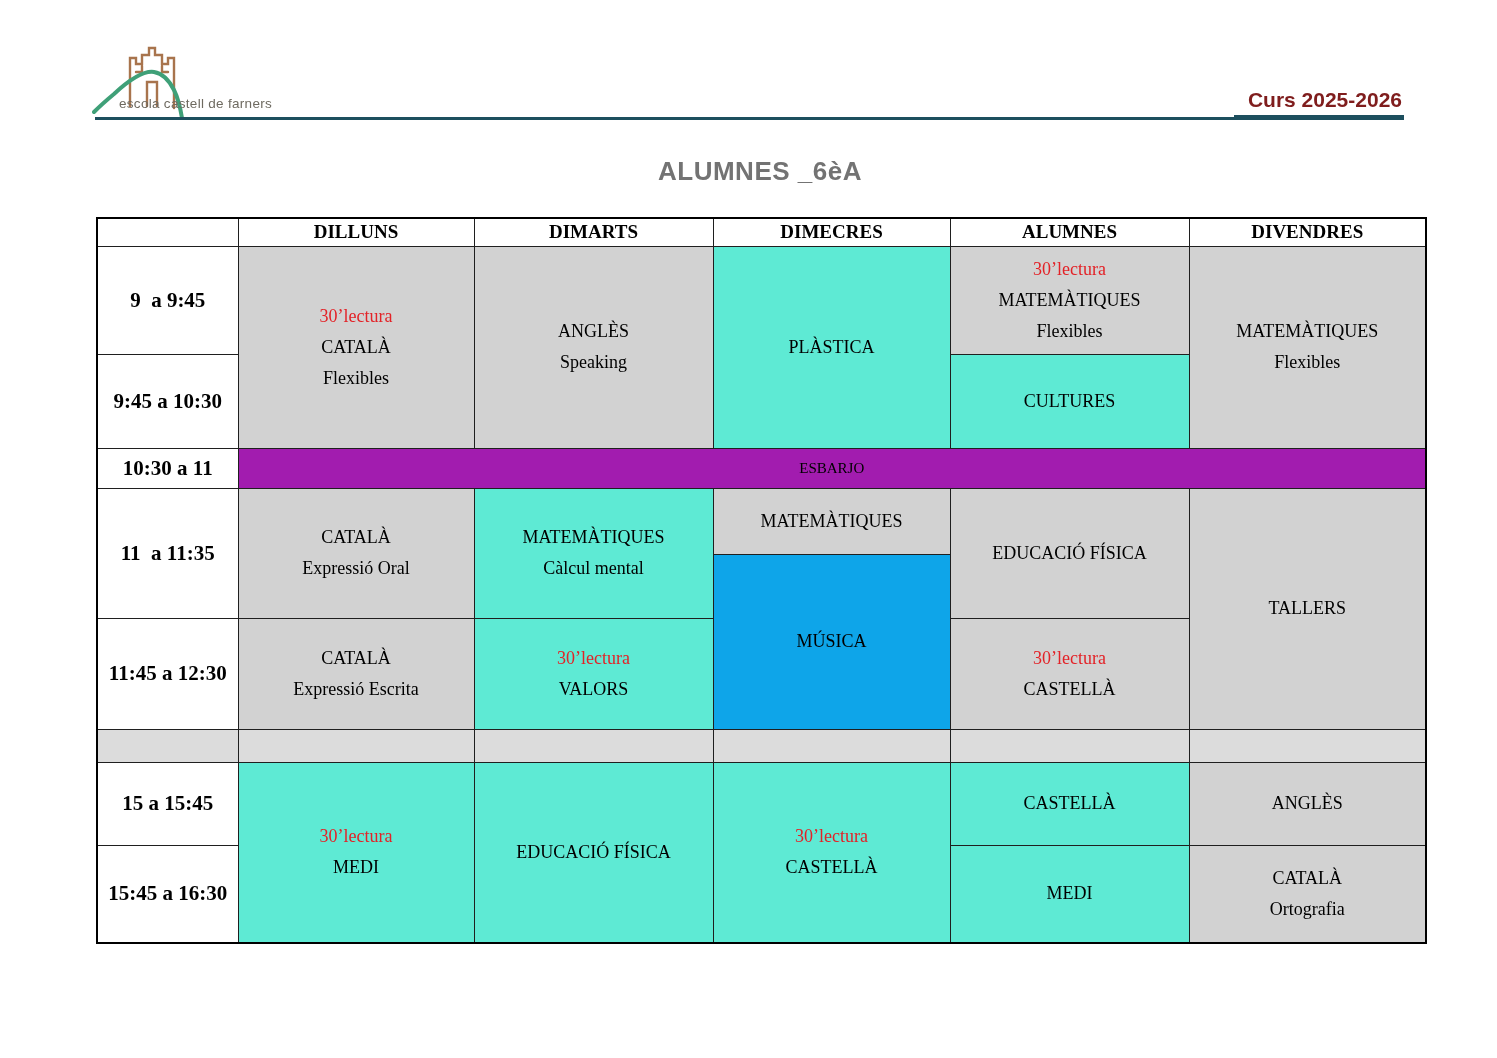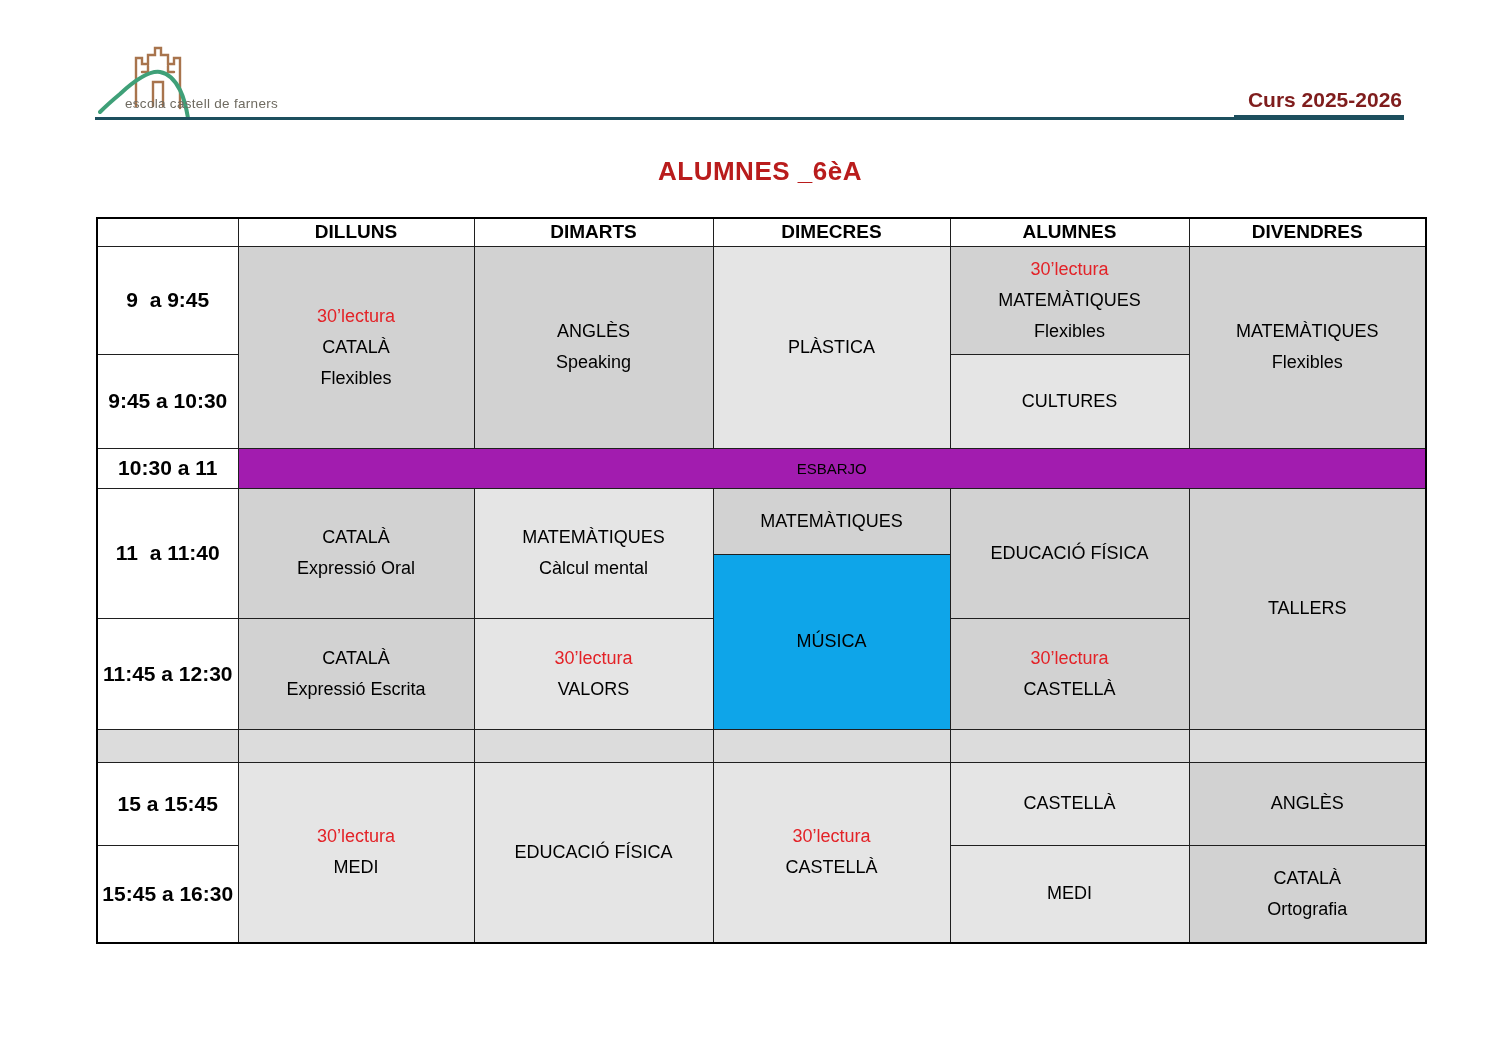--- a/index.html
+++ b/index.html
@@ -2,53 +2,54 @@
 <html><head>
 <meta charset="utf-8">
 <style>
   html,body{margin:0;padding:0;background:#ffffff;}
   body{
     width:1497px;height:1058px;position:relative;overflow:hidden;
     font-family:"Liberation Sans", sans-serif;color:#000;
   }
 
   
-  .logo-wrap{position:absolute;left:98px;top:42px;width:190px;height:80px;}
+  .logo-wrap{position:absolute;left:92px;top:42px;width:190px;height:80px;}
   .logo-svg{position:absolute;left:0;top:0;}
   .logo-text{
     position:absolute;left:27px;top:54px;font-size:13.5px;color:#6e6a60;
     letter-spacing:0.3px;white-space:nowrap;
   }
   .header-rule{
     position:absolute;left:95px;top:117px;width:1309px;height:3px;background:#1d4f5e;
   }
   .curs-label{
     position:absolute;left:95px;top:88px;width:1309px;text-align:right;
     font-size:21px;font-weight:bold;color:#7f1d1d;
   }
   .curs-label span{display:inline-block;border-bottom:4px solid #1d4f5e;padding:0 2px 3px 14px;}
 
   
   .page-title{
     position:absolute;left:96px;top:156px;width:1328px;text-align:center;
-    font-size:26px;font-weight:bold;letter-spacing:0.5px;color:#b91c1c;
+    font-size:26px;font-weight:bold;letter-spacing:0.5px;color:#737373;
   }
 
   
   table.timetable{
     position:absolute;left:96px;top:217px;border-collapse:collapse;table-layout:fixed;
     border:2.5px solid #000;
+    font-family:Liberation Serif, serif;
   }
   .timetable td,.timetable th{
     border:1.6px solid #1f1f1f;padding:0;text-align:center;vertical-align:middle;
     overflow:hidden;
   }
   th.day-header{font-size:19px;font-weight:bold;background:#ffffff;}
   td.time{font-size:21px;font-weight:bold;background:#ffffff;white-space:pre-wrap;}
-  td.cell{font-size:18px;background:#e5e5e5;}
+  td.cell{font-size:18px;background:#5eead4;}
   td.cell .line{line-height:31px;}
   td.cell .red, .red{color:#e32227;}
   td.gray{background:#d2d2d2;}
   td.lunch{background:#dcdcdc;}
   td.subcell-holder{padding:0;vertical-align:top;}
   .subcol{display:flex;flex-direction:column;height:100%;}
   .sub-top{
     height:65px;flex:0 0 65px;background:#d2d2d2;border-bottom:1.6px solid #1f1f1f;
     display:flex;align-items:center;justify-content:center;font-size:18px;
   }
@@ -135,21 +136,21 @@
       <div class="line">CULTURES</div>
     </td>
   </tr>
 
   <tr style="height:40px">
     <td class="time">10:30 a 11</td>
     <td class="esbarjo-cell" colspan="5">ESBARJO</td>
   </tr>
 
   <tr style="height:130px">
-    <td class="time">11  a 11:40</td>
+    <td class="time">11  a 11:35</td>
     <td class="cell gray">
       <div class="line">CATALÀ</div>
       <div class="line">Expressió Oral</div>
     </td>
     <td class="cell">
       <div class="line">MATEMÀTIQUES</div>
       <div class="line">Càlcul mental</div>
     </td>
     <td class="subcell-holder" rowspan="2">
       <div class="subcol" style="height:240px;">

